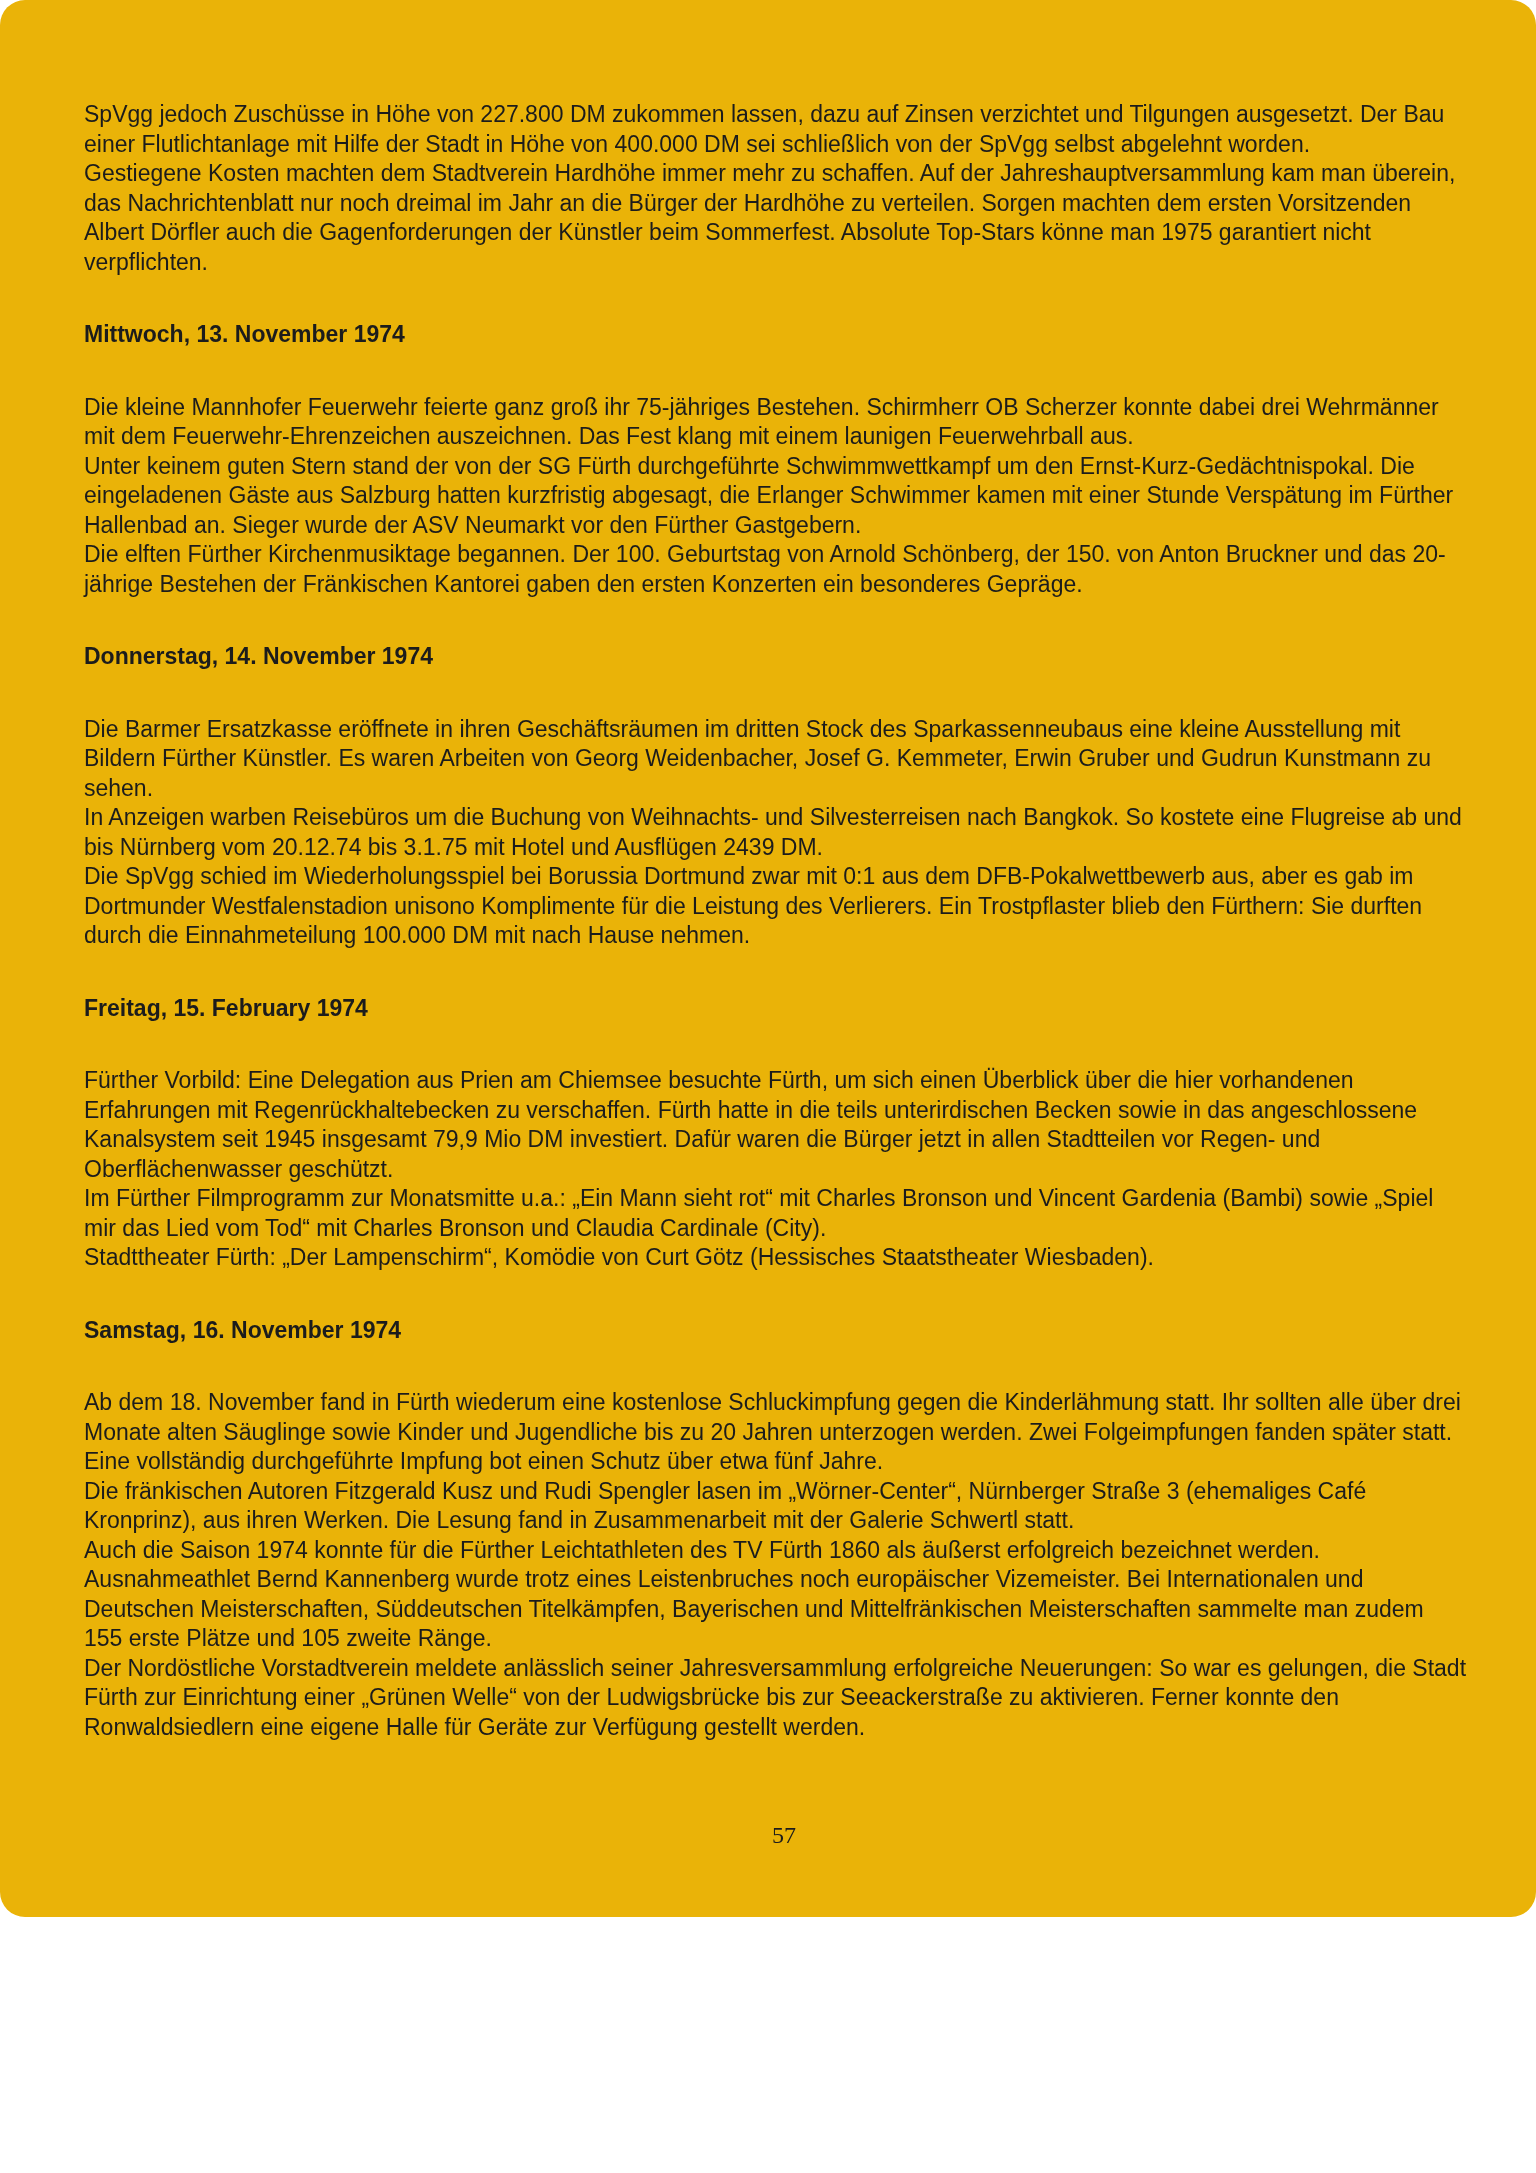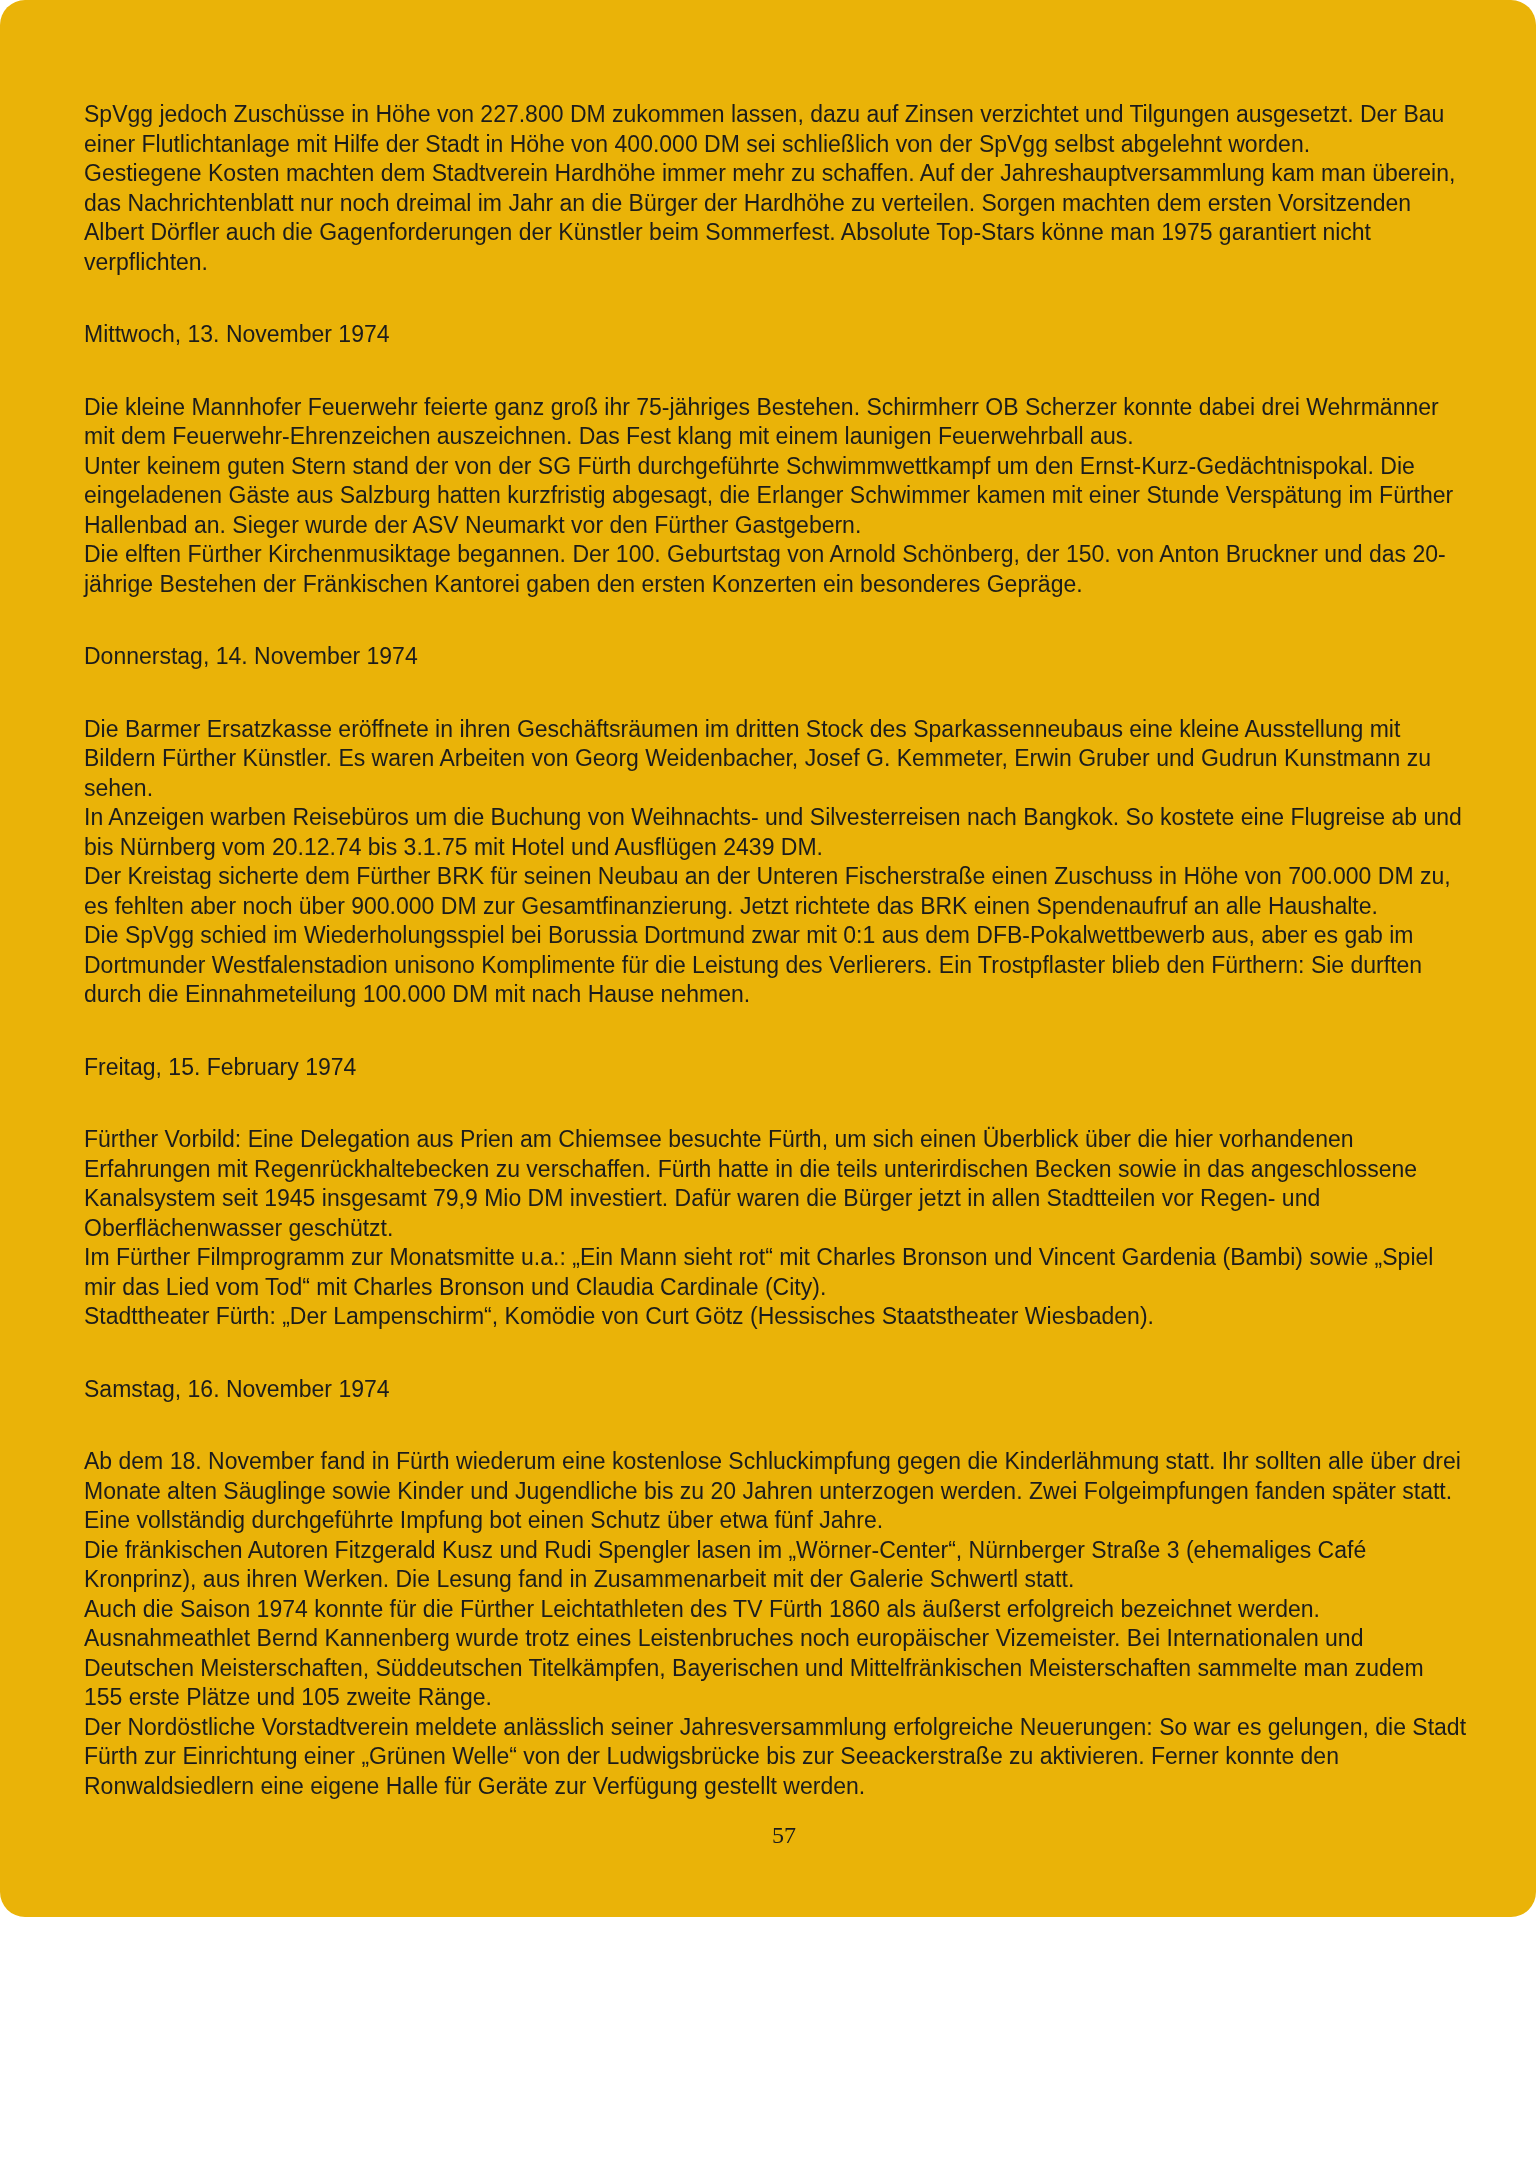--- a/index.html
+++ b/index.html
@@ -20,21 +20,21 @@
     top: 100px;
     width: 1384px;
     font-size: 23px;
     line-height: 29.5px;
     text-align: left;
   }
   .para {
     margin: 0;
   }
   .heading {
-    font-weight: normal;
+    font-weight: bold;
     margin: 43px 0 43px 0;
   }
   .page-number {
     position: absolute;
     left: 16px;
     bottom: 68px;
     width: 100%;
     text-align: center;
     font-size: 24px;
     font-family: "Liberation Serif", serif;
@@ -48,21 +48,20 @@
   <div class="content" id="content">
       <p class="para">SpVgg jedoch Zuschüsse in Höhe von 227.800 DM zukommen lassen, dazu auf Zinsen verzichtet und Tilgungen ausgesetzt. Der Bau einer Flutlichtanlage mit Hilfe der Stadt in Höhe von 400.000 DM sei schließlich von der SpVgg selbst abgelehnt worden.</p>
       <p class="para">Gestiegene Kosten machten dem Stadtverein Hardhöhe immer mehr zu schaffen. Auf der Jahreshauptversammlung kam man überein, das Nachrichtenblatt nur noch dreimal im Jahr an die Bürger der Hardhöhe zu verteilen. Sorgen machten dem ersten Vorsitzenden Albert Dörfler auch die Gagenforderungen der Künstler beim Sommerfest. Absolute Top-Stars könne man 1975 garantiert nicht verpflichten.</p>
       <p class="heading">Mittwoch, 13. November 1974</p>
       <p class="para">Die kleine Mannhofer Feuerwehr feierte ganz groß ihr 75-jähriges Bestehen. Schirmherr OB Scherzer konnte dabei drei Wehrmänner mit dem Feuerwehr-Ehrenzeichen auszeichnen. Das Fest klang mit einem launigen Feuerwehrball aus.</p>
       <p class="para">Unter keinem guten Stern stand der von der SG Fürth durchgeführte Schwimmwettkampf um den Ernst-Kurz-Gedächtnispokal. Die eingeladenen Gäste aus Salzburg hatten kurzfristig abgesagt, die Erlanger Schwimmer kamen mit einer Stunde Verspätung im Fürther Hallenbad an. Sieger wurde der ASV Neumarkt vor den Fürther Gastgebern.</p>
       <p class="para">Die elften Fürther Kirchenmusiktage begannen. Der 100. Geburtstag von Arnold Schönberg, der 150. von Anton Bruckner und das 20-jährige Bestehen der Fränkischen Kantorei gaben den ersten Konzerten ein besonderes Gepräge.</p>
       <p class="heading">Donnerstag, 14. November 1974</p>
       <p class="para">Die Barmer Ersatzkasse eröffnete in ihren Geschäftsräumen im dritten Stock des Sparkassenneubaus eine kleine Ausstellung mit Bildern Fürther Künstler. Es waren Arbeiten von Georg Weidenbacher, Josef G. Kemmeter, Erwin Gruber und Gudrun Kunstmann zu sehen.</p>
       <p class="para">In Anzeigen warben Reisebüros um die Buchung von Weihnachts- und Silvesterreisen nach Bangkok. So kostete eine Flugreise ab und bis Nürnberg vom 20.12.74 bis 3.1.75 mit Hotel und Ausflügen 2439 DM.</p>
-      <p class="para">Der Kreistag sicherte dem Fürther BRK für seinen Neubau an der Unteren Fischerstraße einen Zuschuss in Höhe von 700.000 DM zu, es fehlten aber noch über 900.000 DM zur Gesamtfinanzierung. Jetzt richtete das BRK einen Spendenaufruf an alle Haushalte.</p>
       <p class="para">Die SpVgg schied im Wiederholungsspiel bei Borussia Dortmund zwar mit 0:1 aus dem DFB-Pokalwettbewerb aus, aber es gab im Dortmunder Westfalenstadion unisono Komplimente für die Leistung des Verlierers. Ein Trostpflaster blieb den Fürthern: Sie durften durch die Einnahmeteilung 100.000 DM mit nach Hause nehmen.</p>
       <p class="heading">Freitag, 15. February 1974</p>
       <p class="para">Fürther Vorbild: Eine Delegation aus Prien am Chiemsee besuchte Fürth, um sich einen Überblick über die hier vorhandenen Erfahrungen mit Regenrückhaltebecken zu verschaffen. Fürth hatte in die teils unterirdischen Becken sowie in das angeschlossene Kanalsystem seit 1945 insgesamt 79,9 Mio DM investiert. Dafür waren die Bürger jetzt in allen Stadtteilen vor Regen- und Oberflächenwasser geschützt.</p>
       <p class="para">Im Fürther Filmprogramm zur Monatsmitte u.a.: „Ein Mann sieht rot“ mit Charles Bronson und Vincent Gardenia (Bambi) sowie „Spiel mir das Lied vom Tod“ mit Charles Bronson und Claudia Cardinale (City).</p>
       <p class="para">Stadttheater Fürth: „Der Lampenschirm“, Komödie von Curt Götz (Hessisches Staatstheater Wiesbaden).</p>
       <p class="heading">Samstag, 16. November 1974</p>
       <p class="para">Ab dem 18. November fand in Fürth wiederum eine kostenlose Schluckimpfung gegen die Kinderlähmung statt. Ihr sollten alle über drei Monate alten Säuglinge sowie Kinder und Jugendliche bis zu 20 Jahren unterzogen werden. Zwei Folgeimpfungen fanden später statt. Eine vollständig durchgeführte Impfung bot einen Schutz über etwa fünf Jahre.</p>
       <p class="para">Die fränkischen Autoren Fitzgerald Kusz und Rudi Spengler lasen im „Wörner-Center“, Nürnberger Straße 3 (ehemaliges Café Kronprinz), aus ihren Werken. Die Lesung fand in Zusammenarbeit mit der Galerie Schwertl statt.</p>
       <p class="para">Auch die Saison 1974 konnte für die Fürther Leichtathleten des TV Fürth 1860 als äußerst erfolgreich bezeichnet werden. Ausnahmeathlet Bernd Kannenberg wurde trotz eines Leistenbruches noch europäischer Vizemeister. Bei Internationalen und Deutschen Meisterschaften, Süddeutschen Titelkämpfen, Bayerischen und Mittelfränkischen Meisterschaften sammelte man zudem 155 erste Plätze und 105 zweite Ränge.</p>
       <p class="para">Der Nordöstliche Vorstadtverein meldete anlässlich seiner Jahresversammlung erfolgreiche Neuerungen: So war es gelungen, die Stadt Fürth zur Einrichtung einer „Grünen Welle“ von der Ludwigsbrücke bis zur Seeackerstraße zu aktivieren. Ferner konnte den Ronwaldsiedlern eine eigene Halle für Geräte zur Verfügung gestellt werden.</p>

